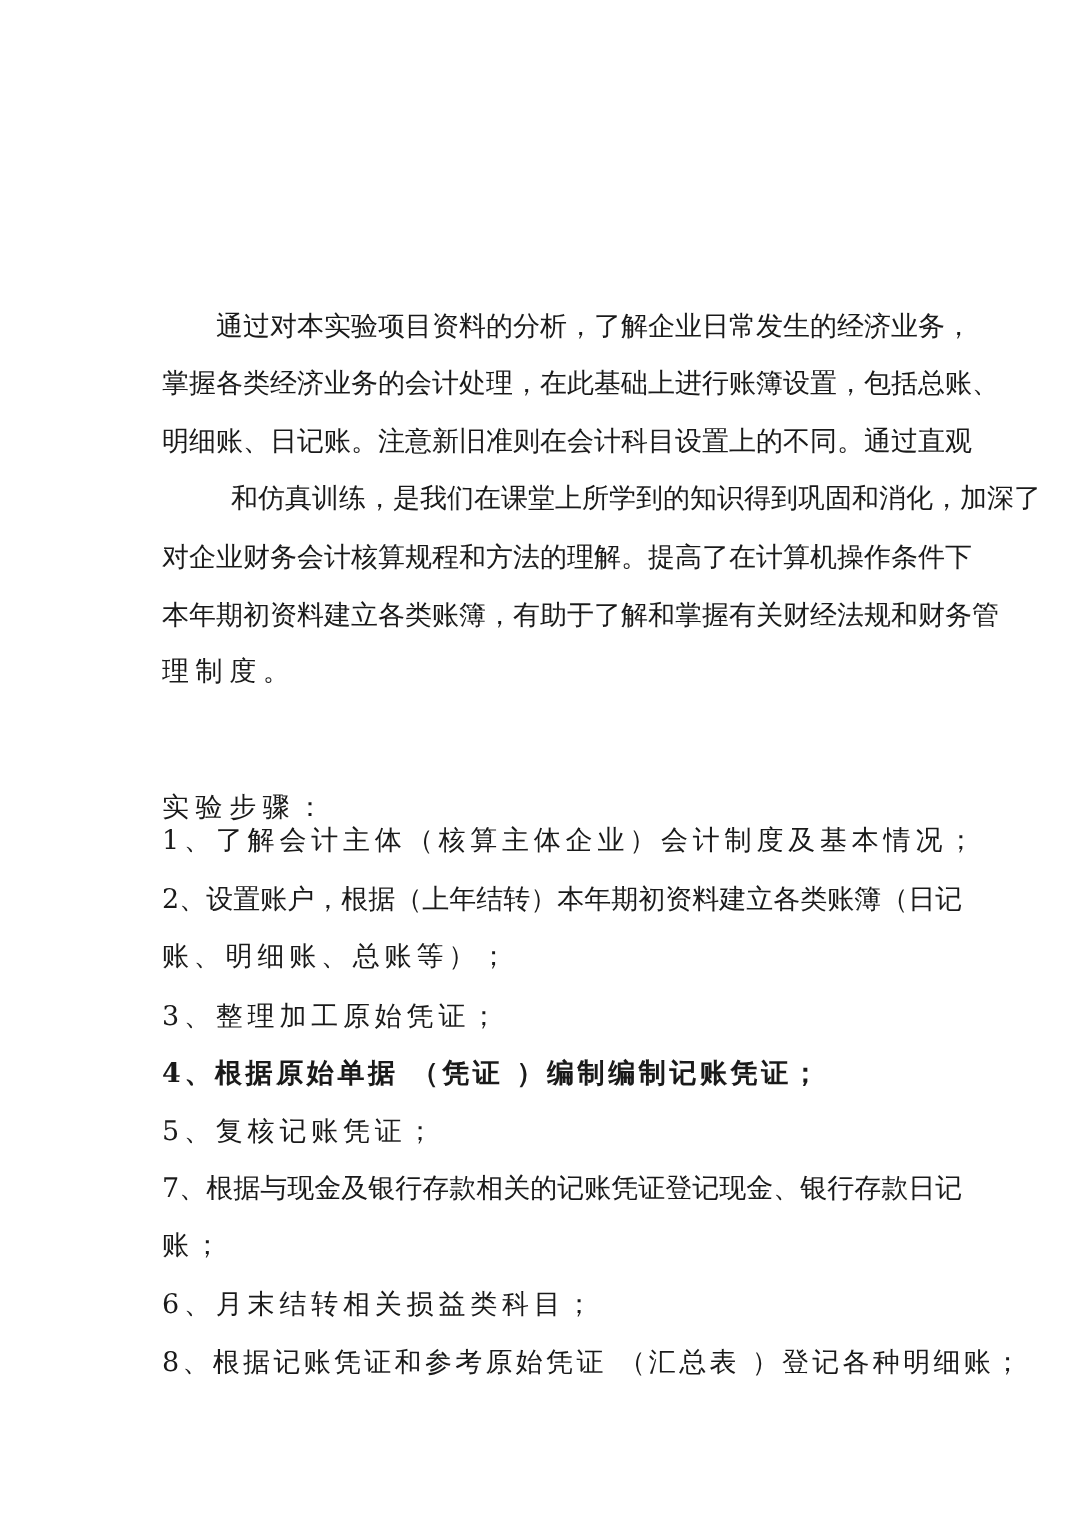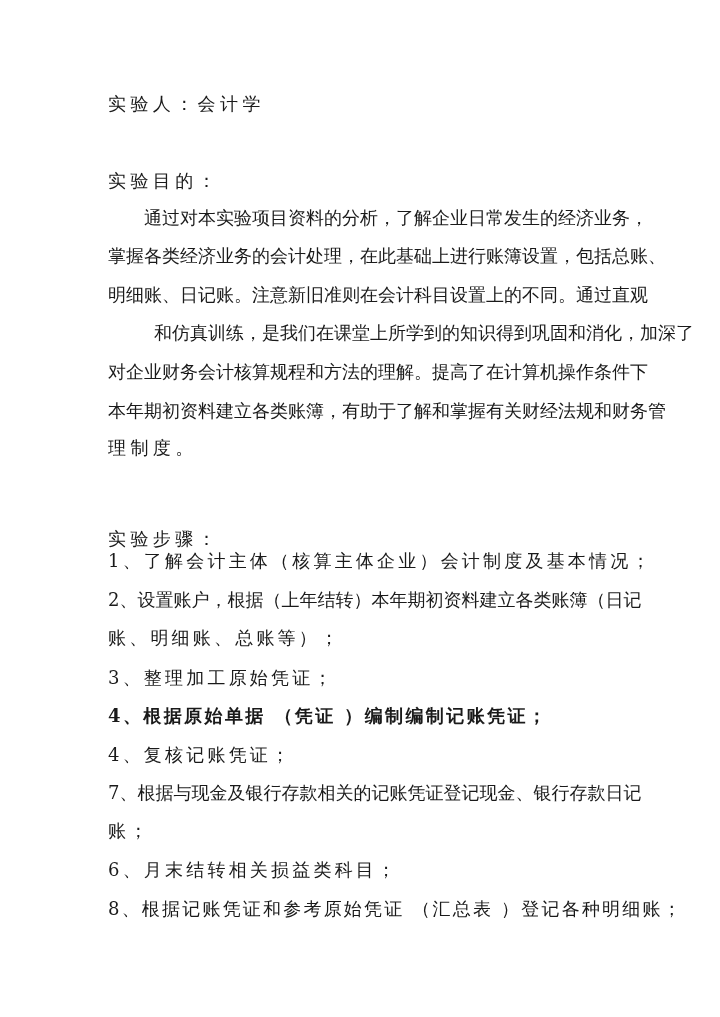--- a/index.html
+++ b/index.html
@@ -38,42 +38,40 @@
       text-align-last: justify;
       letter-spacing: 0;
     }
     .indent { left: 144px; width: 468px; }
   </style>
 </head>
 <body>
 
 <div class="page">
 
-  <div class="line" style="top:92px;">实验人：会计学</div>
 
-  <div class="line" style="top:169px;">实验目的：</div>
 
   <div>
     <div class="line justify indent" style="top:206px;">通过对本实验项目资料的分析，了解企业日常发生的经济业务，</div>
     <div class="line justify" style="top:244px;">掌握各类经济业务的会计处理，在此基础上进行账簿设置，包括总账、</div>
     <div class="line justify" style="top:283px;">明细账、日记账。注意新旧准则在会计科目设置上的不同。通过直观</div>
     <div class="line justify" style="top:321px;margin-left:46px;">和仿真训练，是我们在课堂上所学到的知识得到巩固和消化，加深了</div>
     <div class="line justify" style="top:360px;">对企业财务会计核算规程和方法的理解。提高了在计算机操作条件下</div>
     <div class="line justify" style="top:399px;">本年期初资料建立各类账簿，有助于了解和掌握有关财经法规和财务管</div>
     <div class="line" style="top:436px;">理制度。</div>
   </div>
 
   <div class="line" style="top:528px;font-family:Liberation Mono, monospace;">实验步骤：</div>
 
   <div>
     <div class="line" style="top:549px; letter-spacing:3.2px;">1、了解会计主体（核算主体企业）会计制度及基本情况；</div>
     <div class="line justify" style="top:588px;">2、设置账户，根据（上年结转）本年期初资料建立各类账簿（日记</div>
     <div class="line" style="top:626px; letter-spacing:3.2px;">账、明细账、总账等）；</div>
     <div class="line" style="top:666px; letter-spacing:3.2px;">3、整理加工原始凭证；</div>
     <div class="line" style="top:704px; letter-spacing:2.4px;font-weight:bold;">4、根据原始单据 （凭证 ）编制编制记账凭证；</div>
-    <div class="line" style="top:743px; letter-spacing:3.2px;">4、复核记账凭证；</div>
+    <div class="line" style="top:743px; letter-spacing:3.2px;">5、复核记账凭证；</div>
     <div class="line justify" style="top:781px;">7、根据与现金及银行存款相关的记账凭证登记现金、银行存款日记</div>
     <div class="line" style="top:819px; letter-spacing:3.2px;">账；</div>
     <div class="line" style="top:858px; letter-spacing:3.2px;">6、月末结转相关损益类科目；</div>
     <div class="line" style="top:897px; letter-spacing:2.2px;">8、根据记账凭证和参考原始凭证 （汇总表 ）登记各种明细账；</div>
   </div>
 
 </div>
 
 </body></html>

